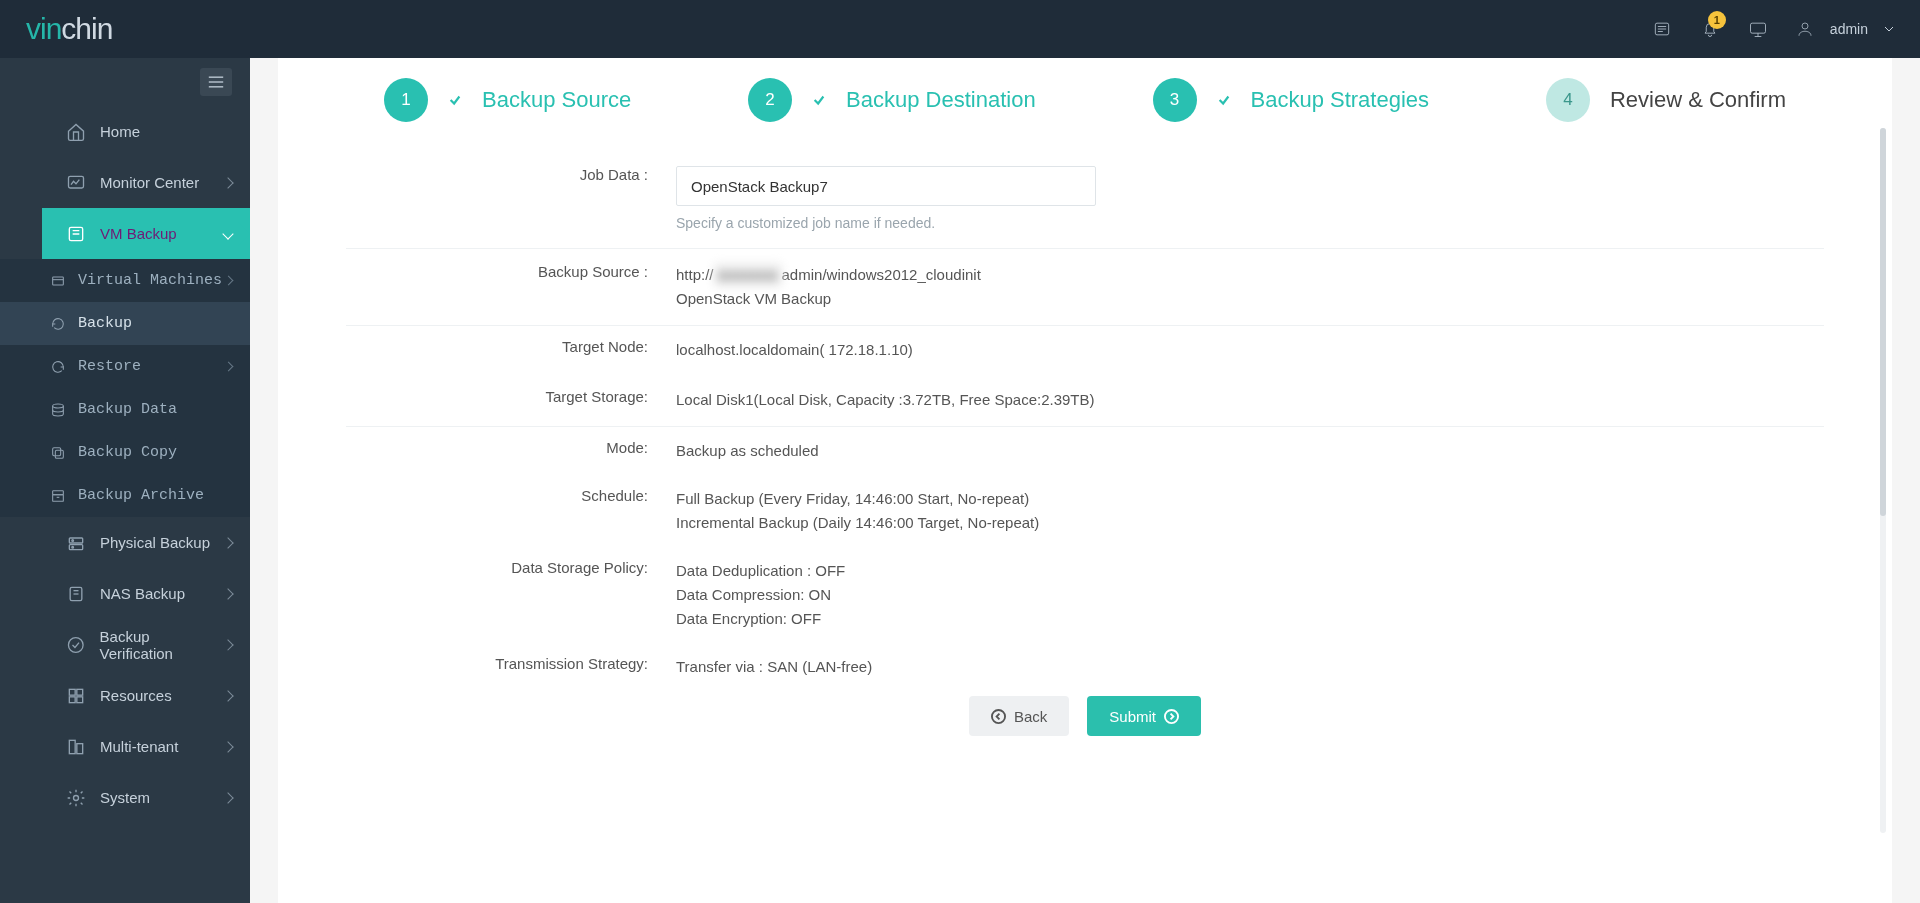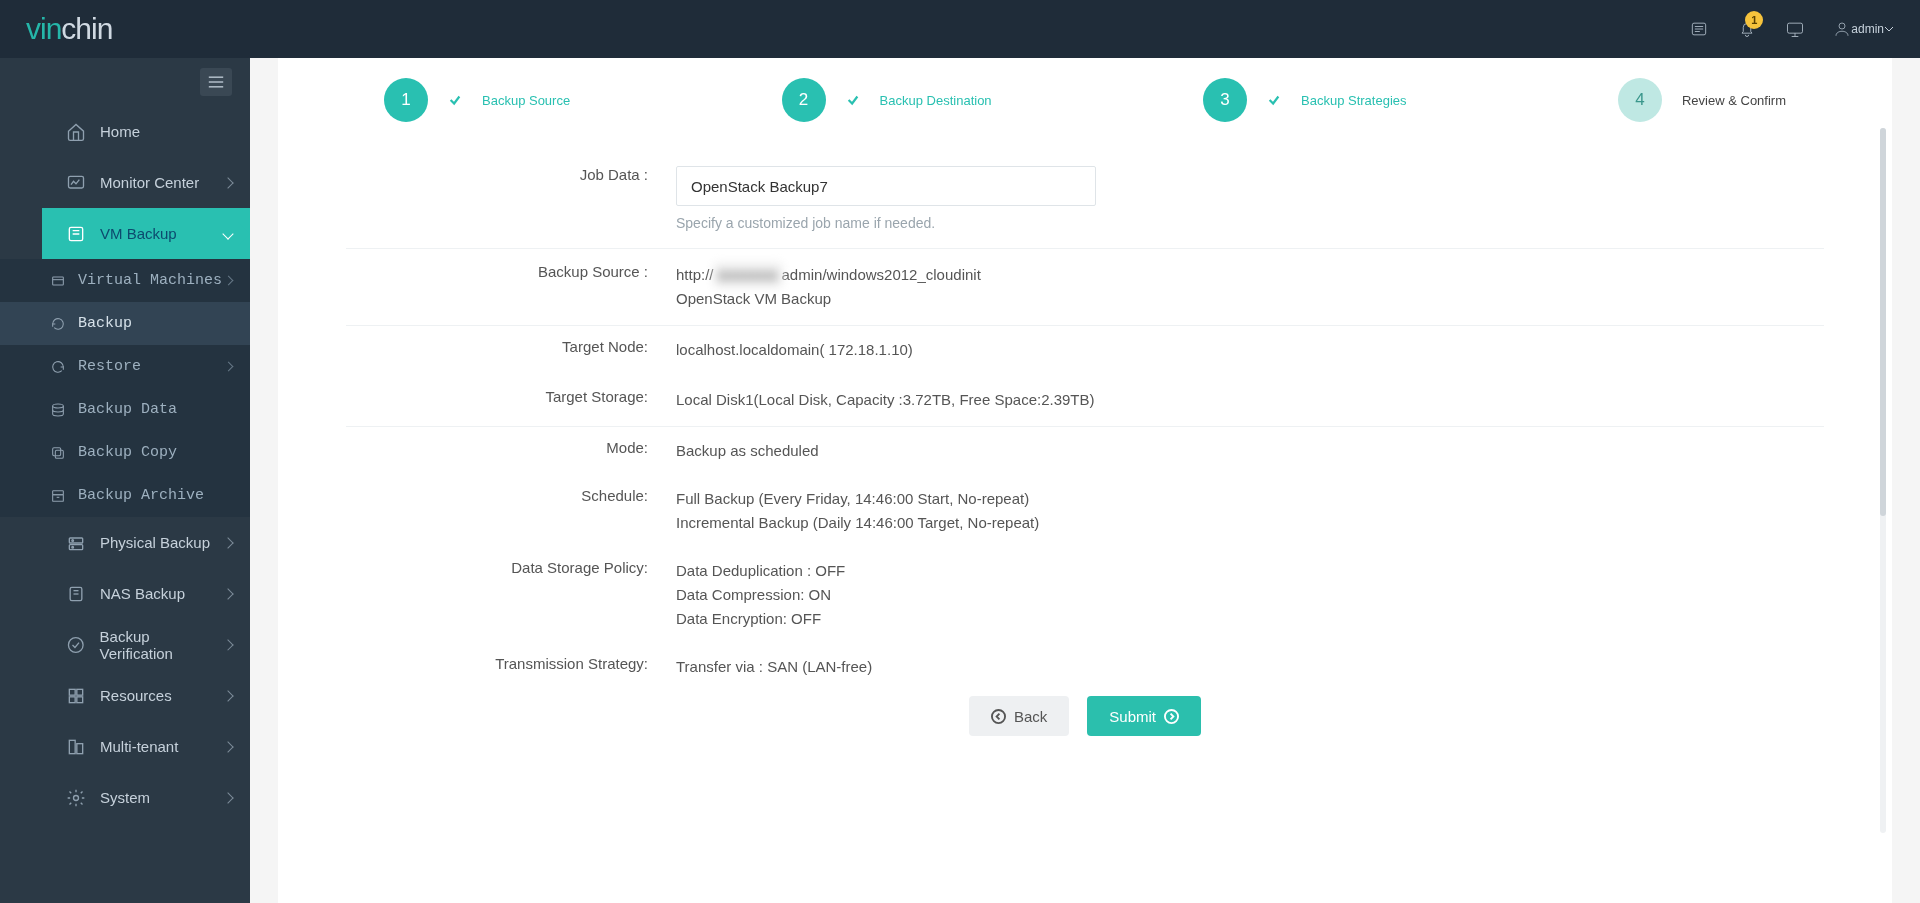--- a/index.html
+++ b/index.html
@@ -7,53 +7,53 @@
 
 
 .topbar { position: fixed; top:0; left:0; right:0; height:58px; background:#1f2c39; display:flex; align-items:center; justify-content:space-between; padding:0 26px 0 26px; z-index:50; }
 .logo { font-size:30px; font-weight:400; color:#e8eef4; letter-spacing:-1px; }
 .logo .accent { color:#25b6a9; font-weight:500; }
 .logo .thin { color:#d0d9e2; }
 .topbar-right { display:flex; align-items:center; gap:28px; color:#aebcc9; }
 .topbar-right .icon-wrap { position:relative; cursor:pointer; display:flex; align-items:center; }
 .badge { position:absolute; top:-8px; left:8px; background:#f6c33c; color:#5a4100; font-size:11px; width:18px; height:18px; border-radius:50%; display:flex; align-items:center; justify-content:center; font-weight:600; }
 .topbar-right svg { width:20px; height:20px; stroke:#b7c4d0; fill:none; }
-.user { display:flex; align-items:center; gap:0; cursor:pointer; color:#c6d1db; font-size:12px; }
+.user { display:flex; align-items:center; gap:16px; cursor:pointer; color:#c6d1db; font-size:14px; }
 .user svg.caret { width:10px; height:10px; stroke:#c6d1db; }
 
 
 .sidebar { position:fixed; top:58px; bottom:0; left:0; width:250px; background:#2b3945; color:#a9b7c2; }
 .burger-row { height:48px; display:flex; justify-content:flex-end; align-items:center; padding-right:18px; }
 .burger { width:32px; height:28px; background:#3a4854; border-radius:3px; display:flex; align-items:center; justify-content:center; cursor:pointer; }
 .burger svg { width:16px; height:14px; }
 .nav-item { display:flex; align-items:center; height:51px; padding:0 18px 0 24px; cursor:pointer; font-size:15px; color:#c6d1db; position:relative;margin-left:42px; }
 .nav-item svg.nicon { width:20px; height:20px; margin-right:14px; stroke:#8fa0af; fill:none; stroke-width:1.6; }
 .nav-item .caret { margin-left:auto; width:8px; height:8px; border-right:1.5px solid #7c8b98; border-bottom:1.5px solid #7c8b98; transform:rotate(-45deg); }
-.nav-item.active { background:#29c0b1; color:#0c4a6e; }
+.nav-item.active { background:#29c0b1; color:#701a75; }
 .nav-item.active svg.nicon { stroke:#fff; }
 .nav-item.active .caret { border-color:#fff; transform:rotate(45deg); }
 .nav-item.active::after { content:''; position:absolute; right:-12px; top:50%; margin-top:-12px; border:12px solid transparent; border-left-color:#29c0b1; }
 .subnav { background:#243340; }
 .sub-item { display:flex; align-items:center; height:43px; padding-left:50px; padding-right:18px; cursor:pointer; color:#9db0bf; font-size:15px;font-family:Liberation Mono, monospace; }
 .sub-item.selected { background:#324454; color:#d6e1e9; }
 .sub-item svg { width:16px; height:16px; margin-right:12px; stroke:#8fa0af; fill:none; stroke-width:1.6; }
 .sub-item .caret { margin-left:auto; width:7px; height:7px; border-right:1.5px solid #667886; border-bottom:1.5px solid #667886; transform:rotate(-45deg); }
 
 
 .main { position:absolute; left:250px; top:58px; right:0; bottom:0; padding:0 28px 0 28px; }
 .card { background:#fff; min-height:100%; padding:0 40px 24px 40px; position:relative; }
 
 
 .stepper { display:flex; justify-content:space-between; padding:20px 66px 30px 66px; }
 .step { display:flex; align-items:center; gap:20px; }
 .step-circle { width:44px; height:44px; border-radius:50%; display:flex; align-items:center; justify-content:center; font-size:17px; font-weight:500; color:#fff; }
 .step.done .step-circle { background:#29c0b1; }
 .step.current .step-circle { background:#bfe8e3; color:#3b978c; }
 .step .check { width:14px; height:14px; stroke:#29c0b1; fill:none; stroke-width:2.5; }
-.step-label { font-size:13px; color:#555; }
+.step-label { font-size:22px; color:#555; }
 .step.done .step-label { color:#29c0b1; cursor:pointer; }
 .step.current .step-label { color:#444; }
 
 
 .form { padding:0 28px; max-height:540px; overflow:auto; }
 .row { display:flex; padding:12px 0 12px 0; }
 .row.bordered { border-bottom:1px solid #eef1f3; padding:14px 0; }
 .lbl { width:330px; text-align:right; padding-right:28px; color:#555; font-size:15px; }
 .val { flex:1; color:#555; font-size:15px; line-height:1.6; }
 .hint { color:#9aa5ad; font-size:14px; margin-top:6px; }

